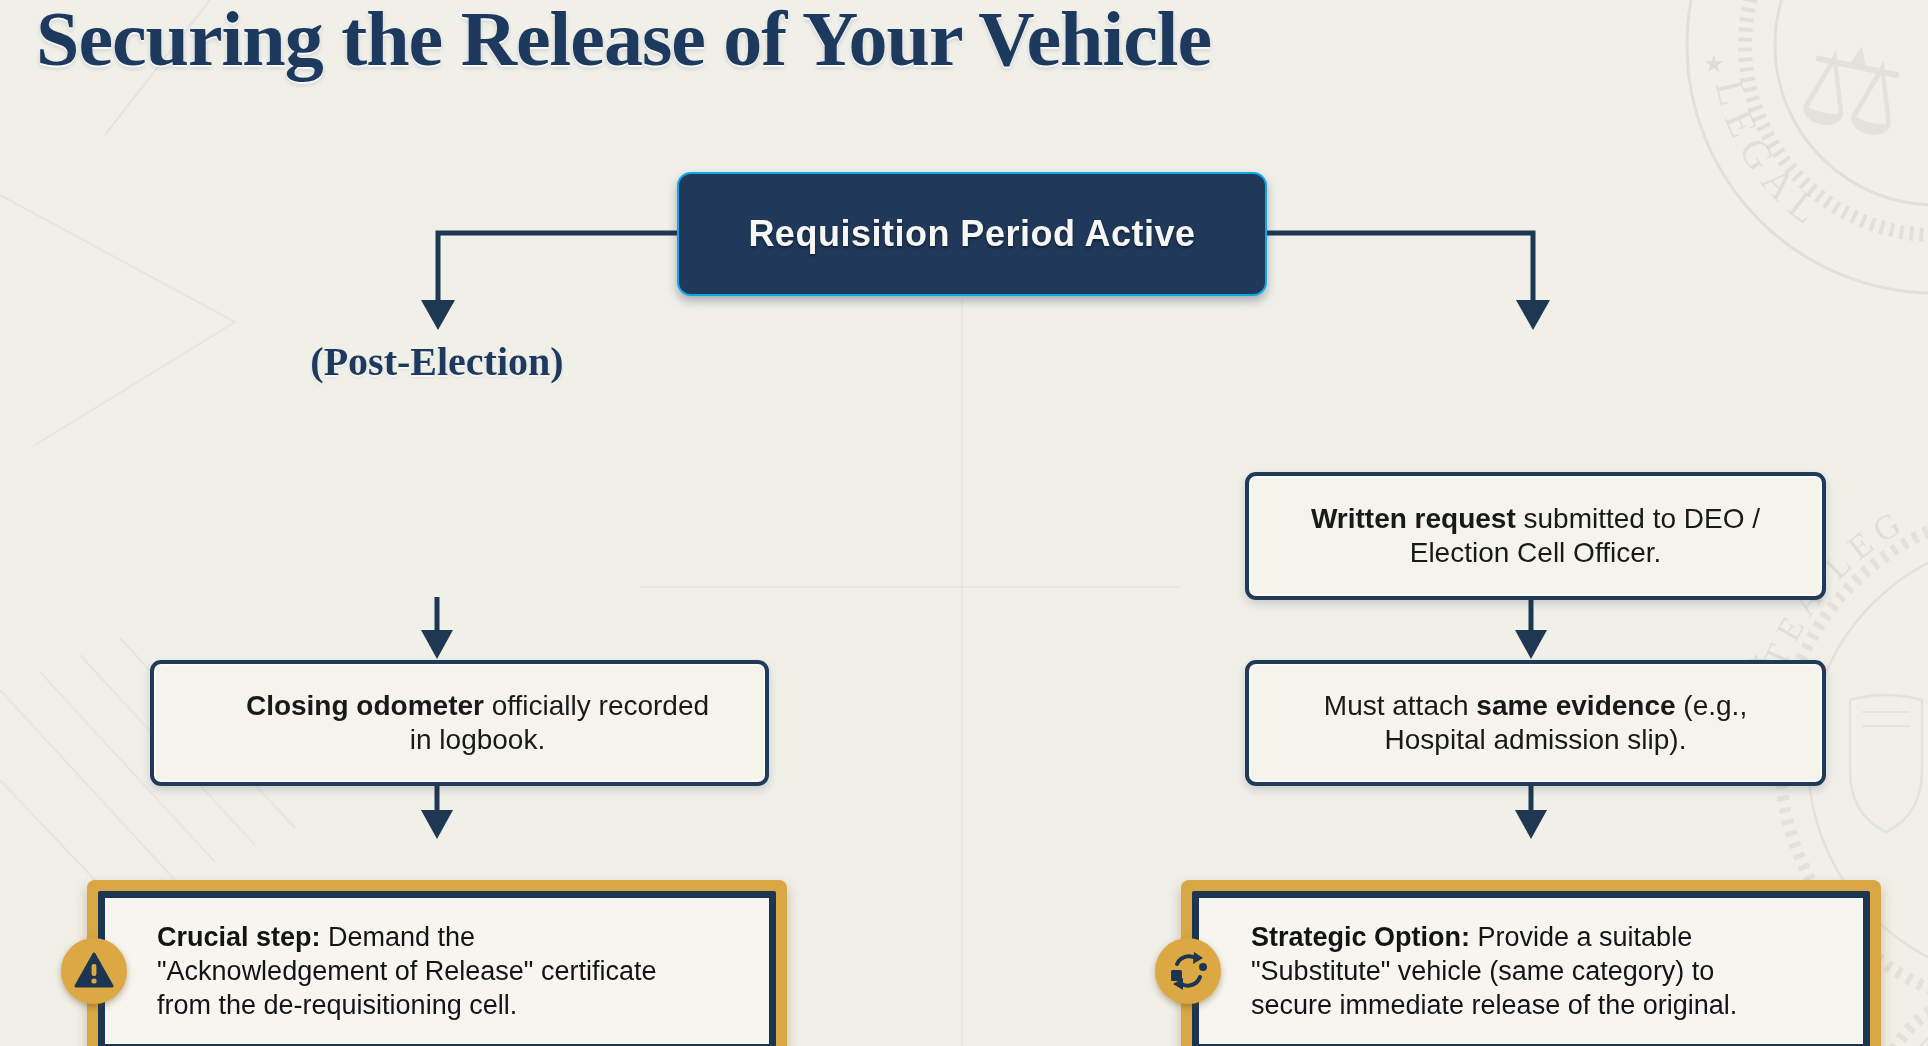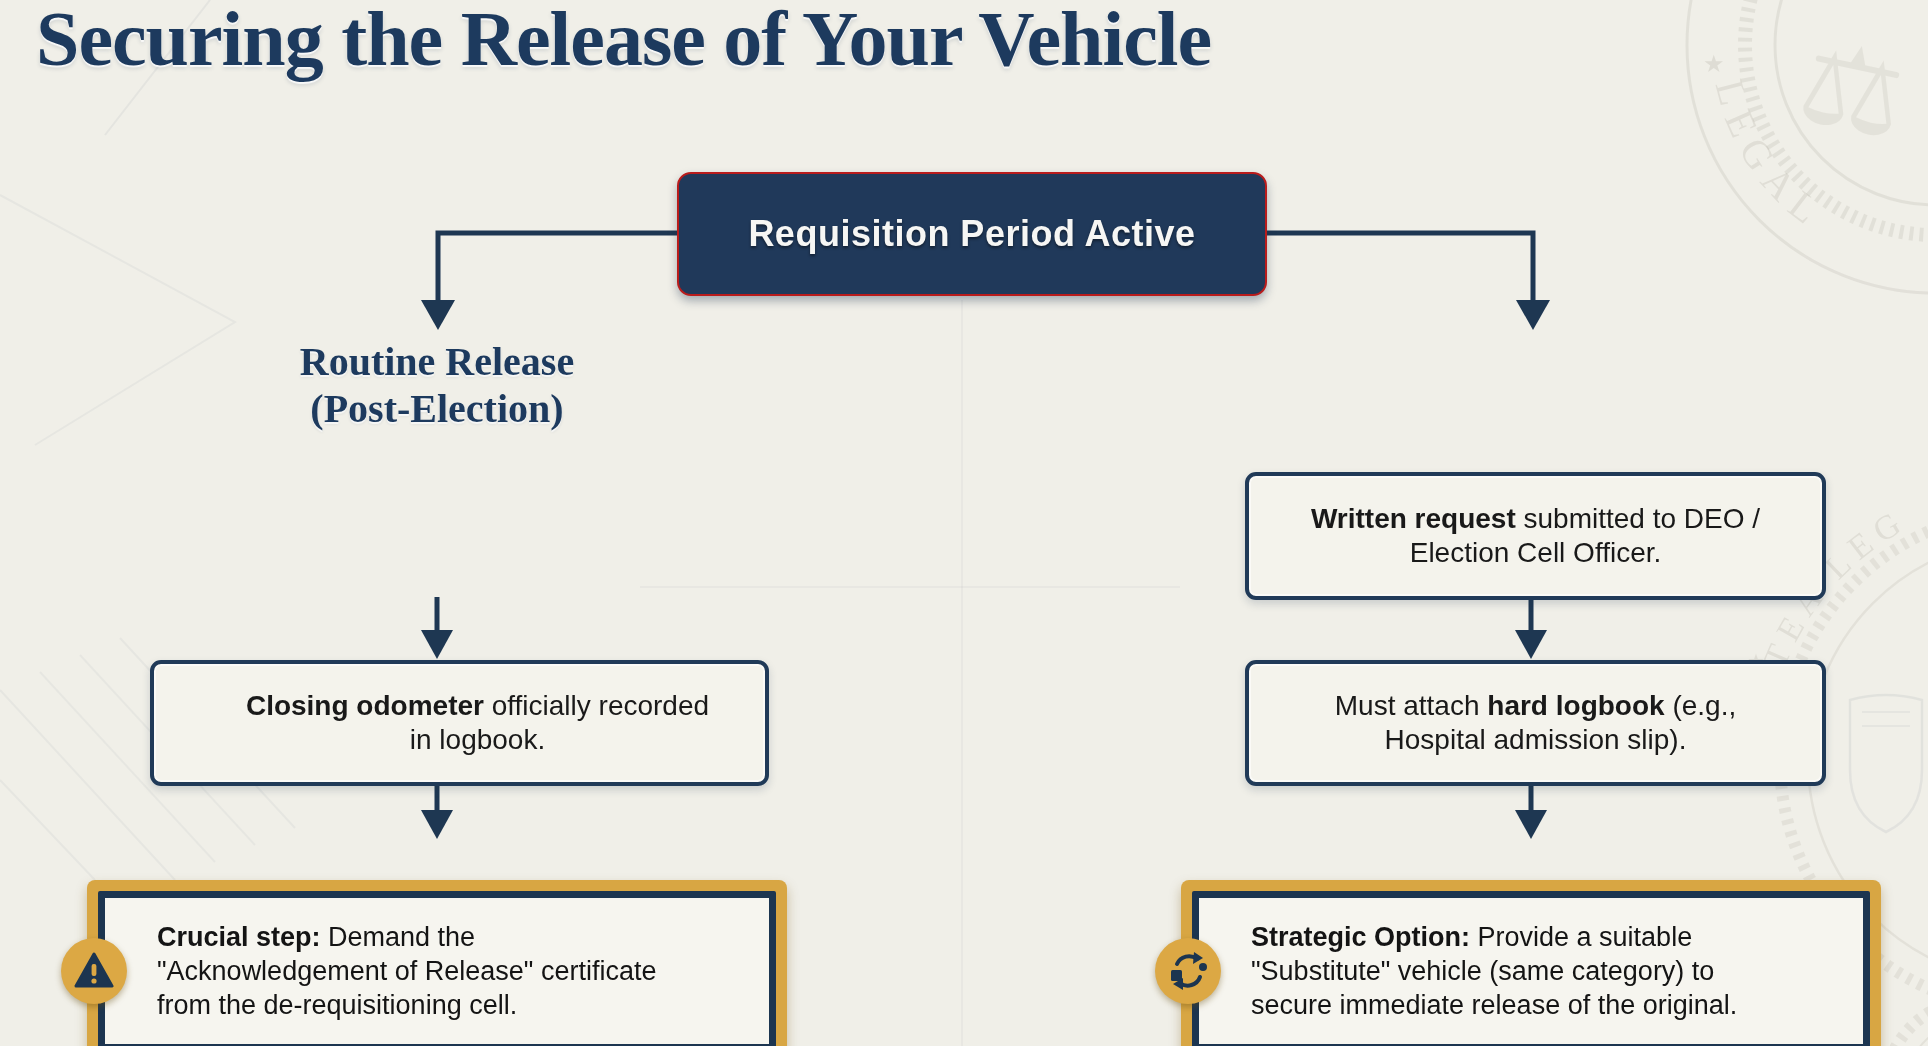--- a/index.html
+++ b/index.html
@@ -14,21 +14,21 @@
   .title{
     position:absolute;left:36px;top:-6px;margin:0;
     font-family:"Liberation Serif",serif;font-weight:bold;
     font-size:78px;letter-spacing:-1px;color:#1d3a5e;
     text-shadow:0 2px 1px rgba(255,255,255,0.85), 0 3px 4px rgba(40,60,90,0.18);
   }
 
   
   .root-node{
     position:absolute;left:677px;top:172px;width:586px;height:120px;
-    background:#20395a;border:2px solid #b91c1c;border-radius:14px;
+    background:#20395a;border:2px solid #0ea5e9;border-radius:14px;
     display:flex;align-items:center;justify-content:center;
     box-shadow:0 5px 10px rgba(25,45,75,0.35);
   }
   .root-node span{
     color:#f6f6f4;font-weight:bold;font-size:36px;letter-spacing:0.5px;
     text-shadow:0 2px 3px rgba(0,0,0,0.45);
   }
 
   
   .branch-head{
@@ -149,21 +149,20 @@
     </g>
   </svg>
 
   <h1 class="title">Securing the Release of Your Vehicle</h1>
 
   <div class="root-node">
     <span>Requisition Period Active</span>
   </div>
 
   <div class="branch-head left">
-    <div>Routine Release</div>
     <div>(Post-Election)</div>
   </div>
 
 
   <div class="step-box pos-l2">
     <p><span></span><b>Closing odometer</b><span> officially recorded in logbook.</span></p>
   </div>
 
   <div class="gold-box pos-lg">
     <div class="badge">
@@ -177,21 +176,21 @@
       <p><span></span><b>Crucial step:</b><span> Demand the "Acknowledgement of Release" certificate from the de-requisitioning cell.</span></p>
     </div>
   </div>
 
 
   <div class="step-box pos-r1">
     <p><span></span><b>Written request</b><span> submitted to DEO / Election Cell Officer.</span></p>
   </div>
 
   <div class="step-box pos-r2">
-    <p><span>Must attach </span><b>hard logbook</b><span> (e.g., Hospital admission slip).</span></p>
+    <p><span>Must attach </span><b>same evidence</b><span> (e.g., Hospital admission slip).</span></p>
   </div>
 
   <div class="gold-box pos-rg">
     <div class="badge">
       <svg width="42" height="42" viewBox="0 0 42 42">
         <path d="M 10,14 A 13 13 0 0 1 30,9" fill="none" stroke="#1c3550" stroke-width="4" stroke-linecap="round"></path>
         <polygon points="27,2 36,8 26,14" fill="#1c3550"></polygon>
         <path d="M 33,27 A 13 13 0 0 1 13,33" fill="none" stroke="#1c3550" stroke-width="4" stroke-linecap="round"></path>
         <polygon points="16,28 6,34 16,40" fill="#1c3550"></polygon>
         <rect x="4" y="20" width="11" height="11" rx="1.5" fill="#1c3550"></rect>

